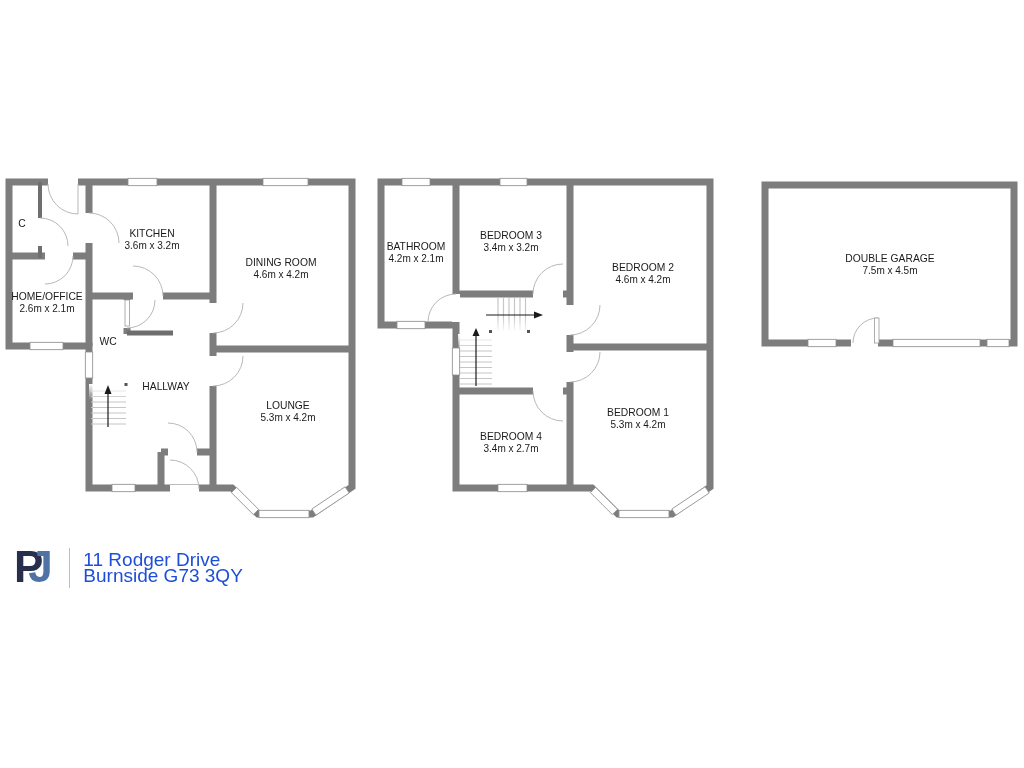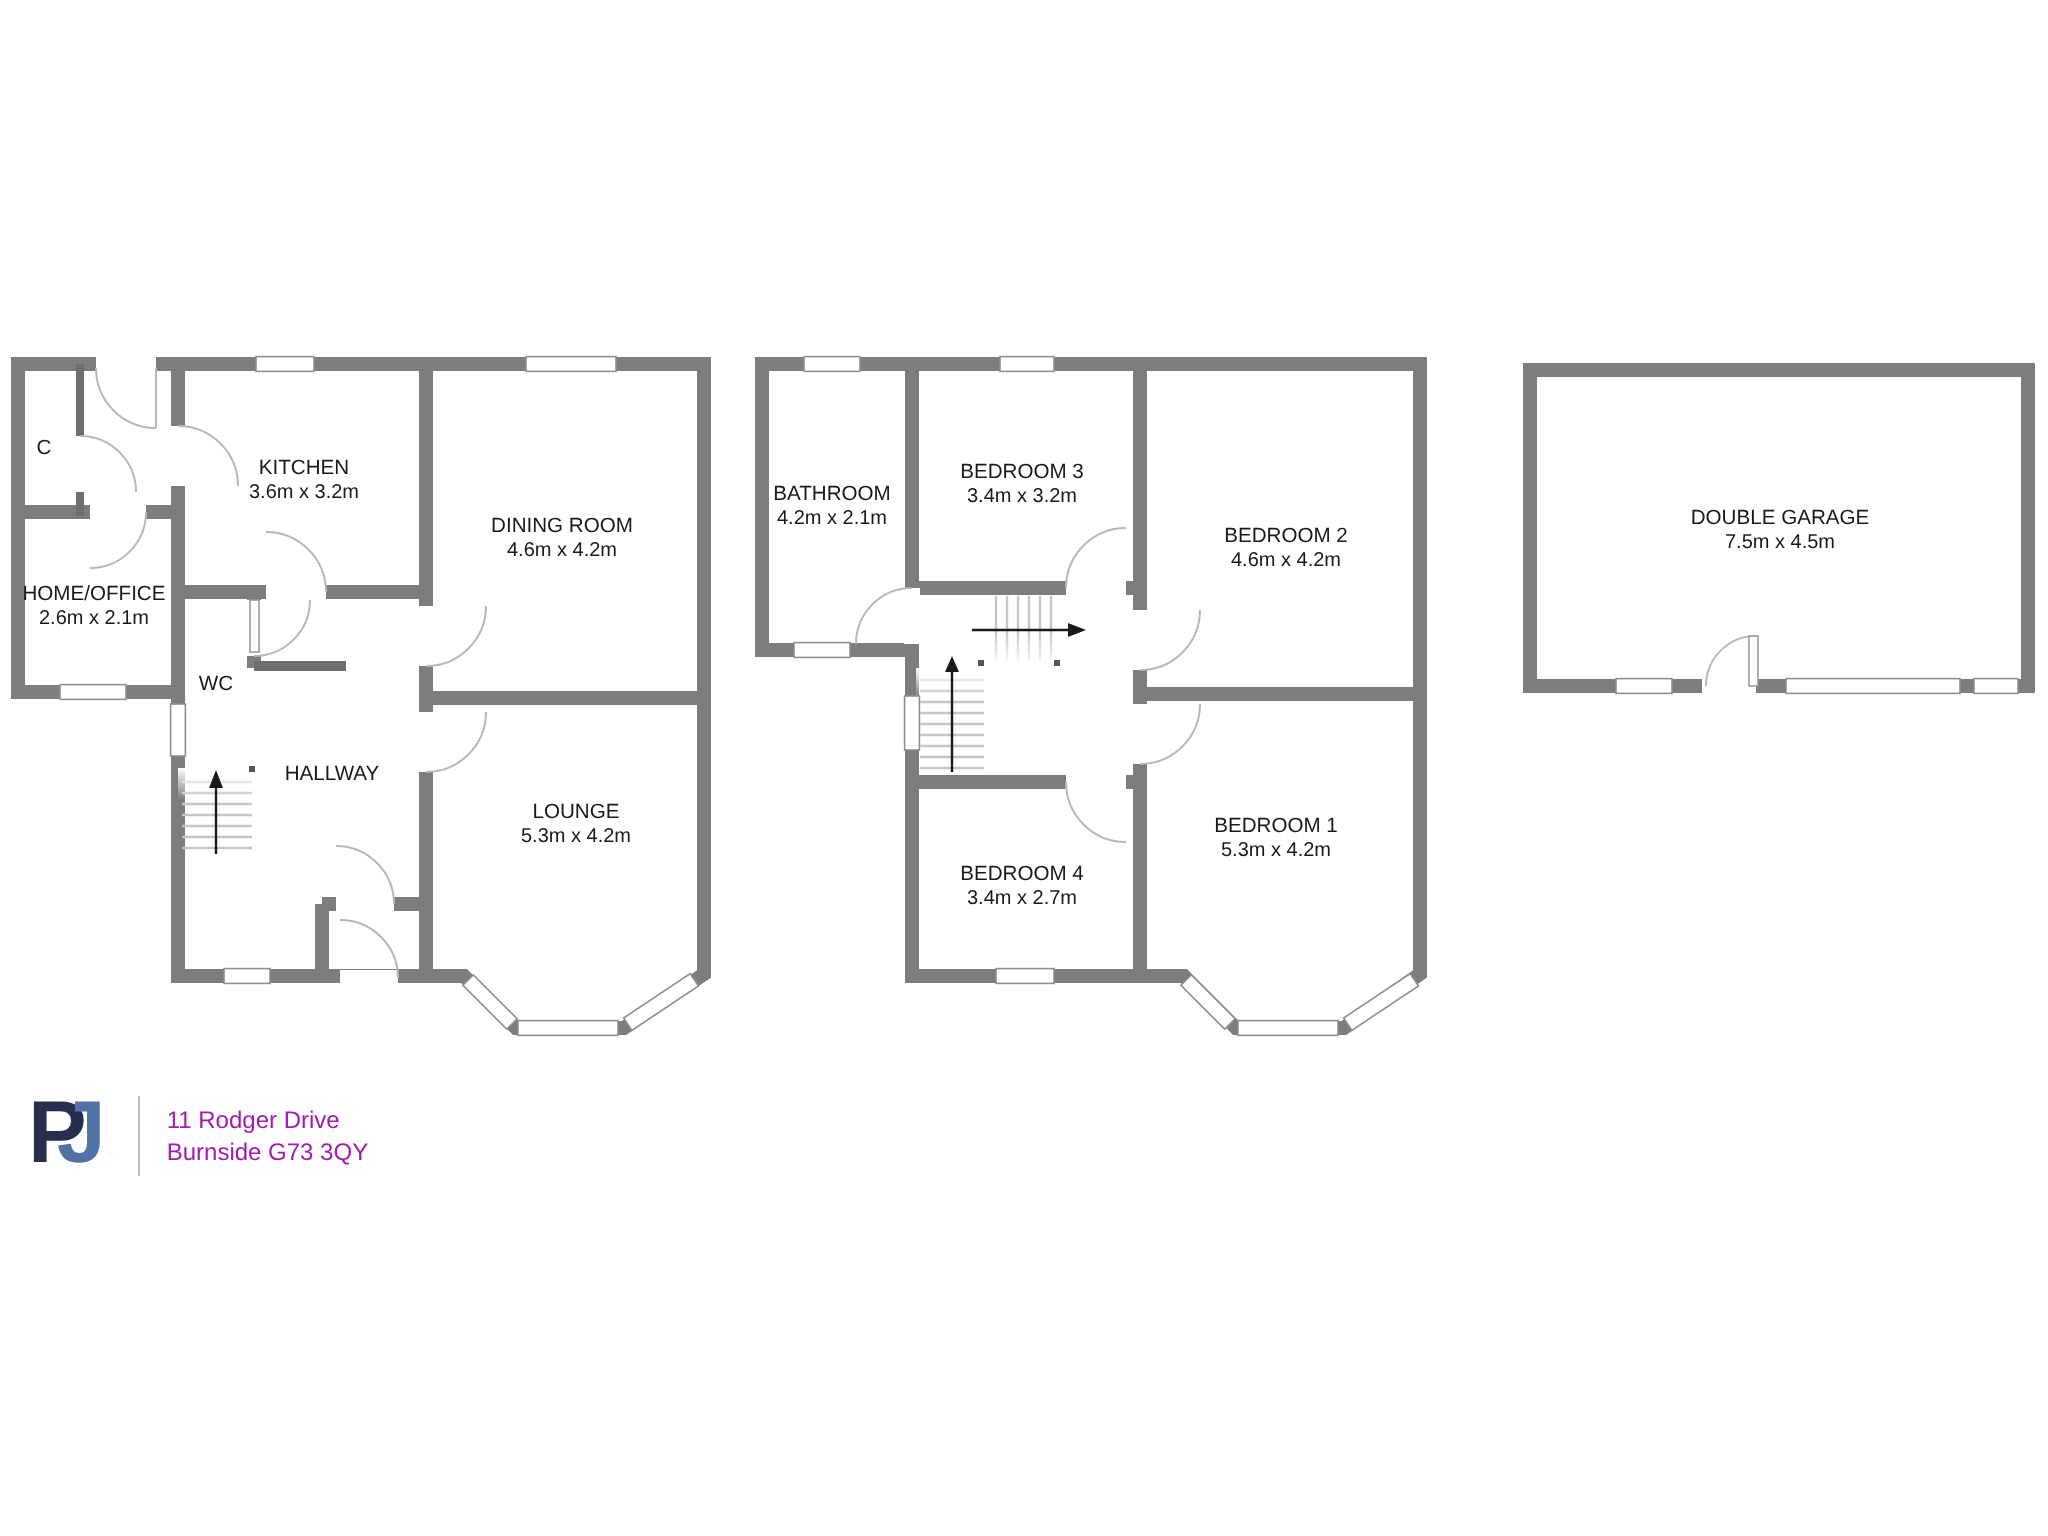--- a/index.html
+++ b/index.html
@@ -16,21 +16,21 @@
   .leaf{fill:#ffffff;stroke:#9a9a9a;stroke-width:0.8;}
   .tread{stroke:#c6c6c6;stroke-width:1.2;}
   .arrow{stroke:#1a1a1a;stroke-width:1.2;fill:none;}
   .ahead{fill:#1a1a1a;stroke:none;}
   .dot{fill:#555;}
   .footer{position:absolute;left:14px;top:545px;display:flex;align-items:center;height:46px;}
   .logo{position:relative;display:flex;align-items:flex-start;height:46px;}
   .logo-p{font-size:44px;font-weight:bold;color:#272f4d;line-height:44px;}
   .logo-j{font-size:44px;font-weight:bold;color:#4e73a4;line-height:44px;margin-left:-15px;position:relative;}
   .divider{width:1.5px;height:40px;background:#bdbdbd;margin:0 13px 0 16px;}
-  .address{color:#a21caf;font-size:12px;line-height:16.5px;}
+  .address{color:#1d4ed8;font-size:19px;line-height:16.5px;}
 </style>
 </head>
 <body>
 
 
 
 <svg width="1024" height="768" viewBox="0 0 1024 768">
   <defs>
     <linearGradient id="fadeDown" x1="0" y1="0" x2="0" y2="1">
       <stop offset="0" stop-color="#ffffff" stop-opacity="1"></stop>

